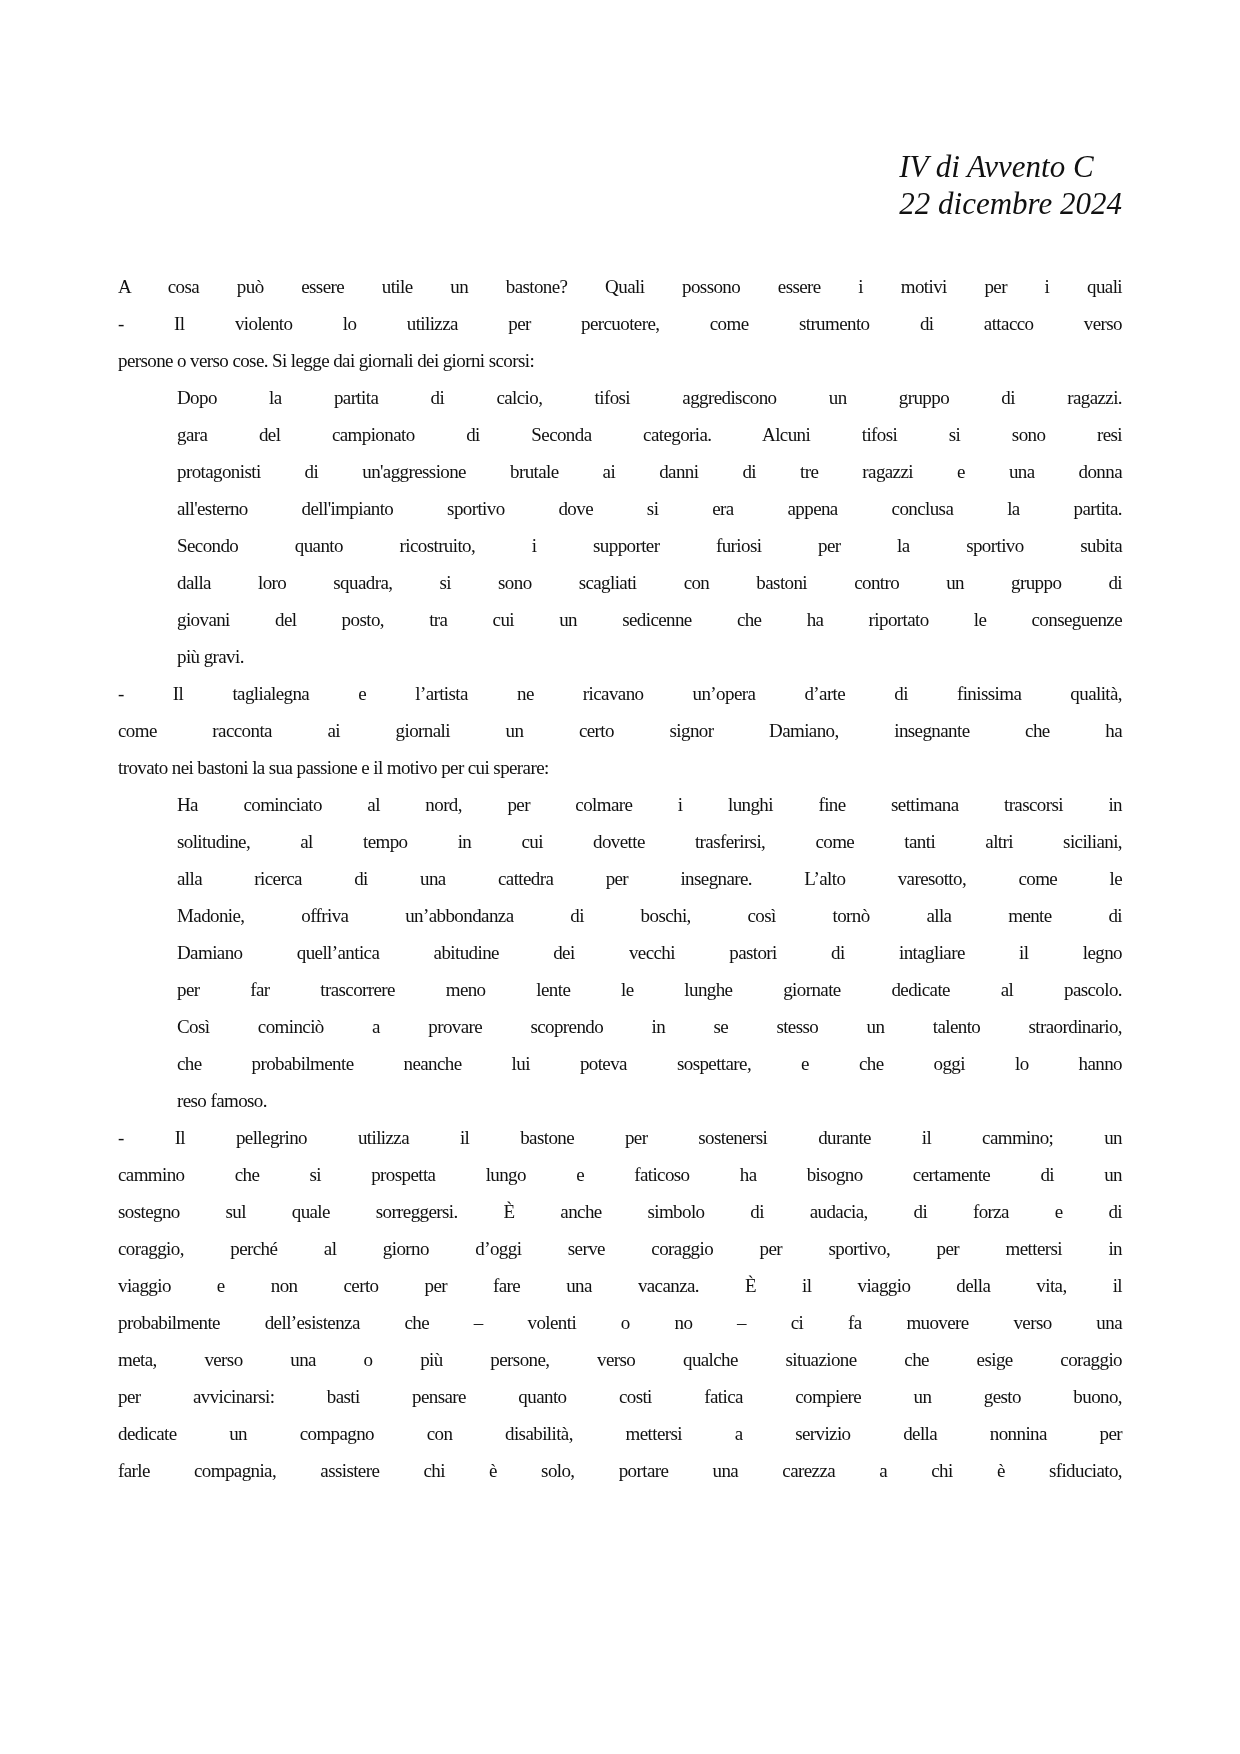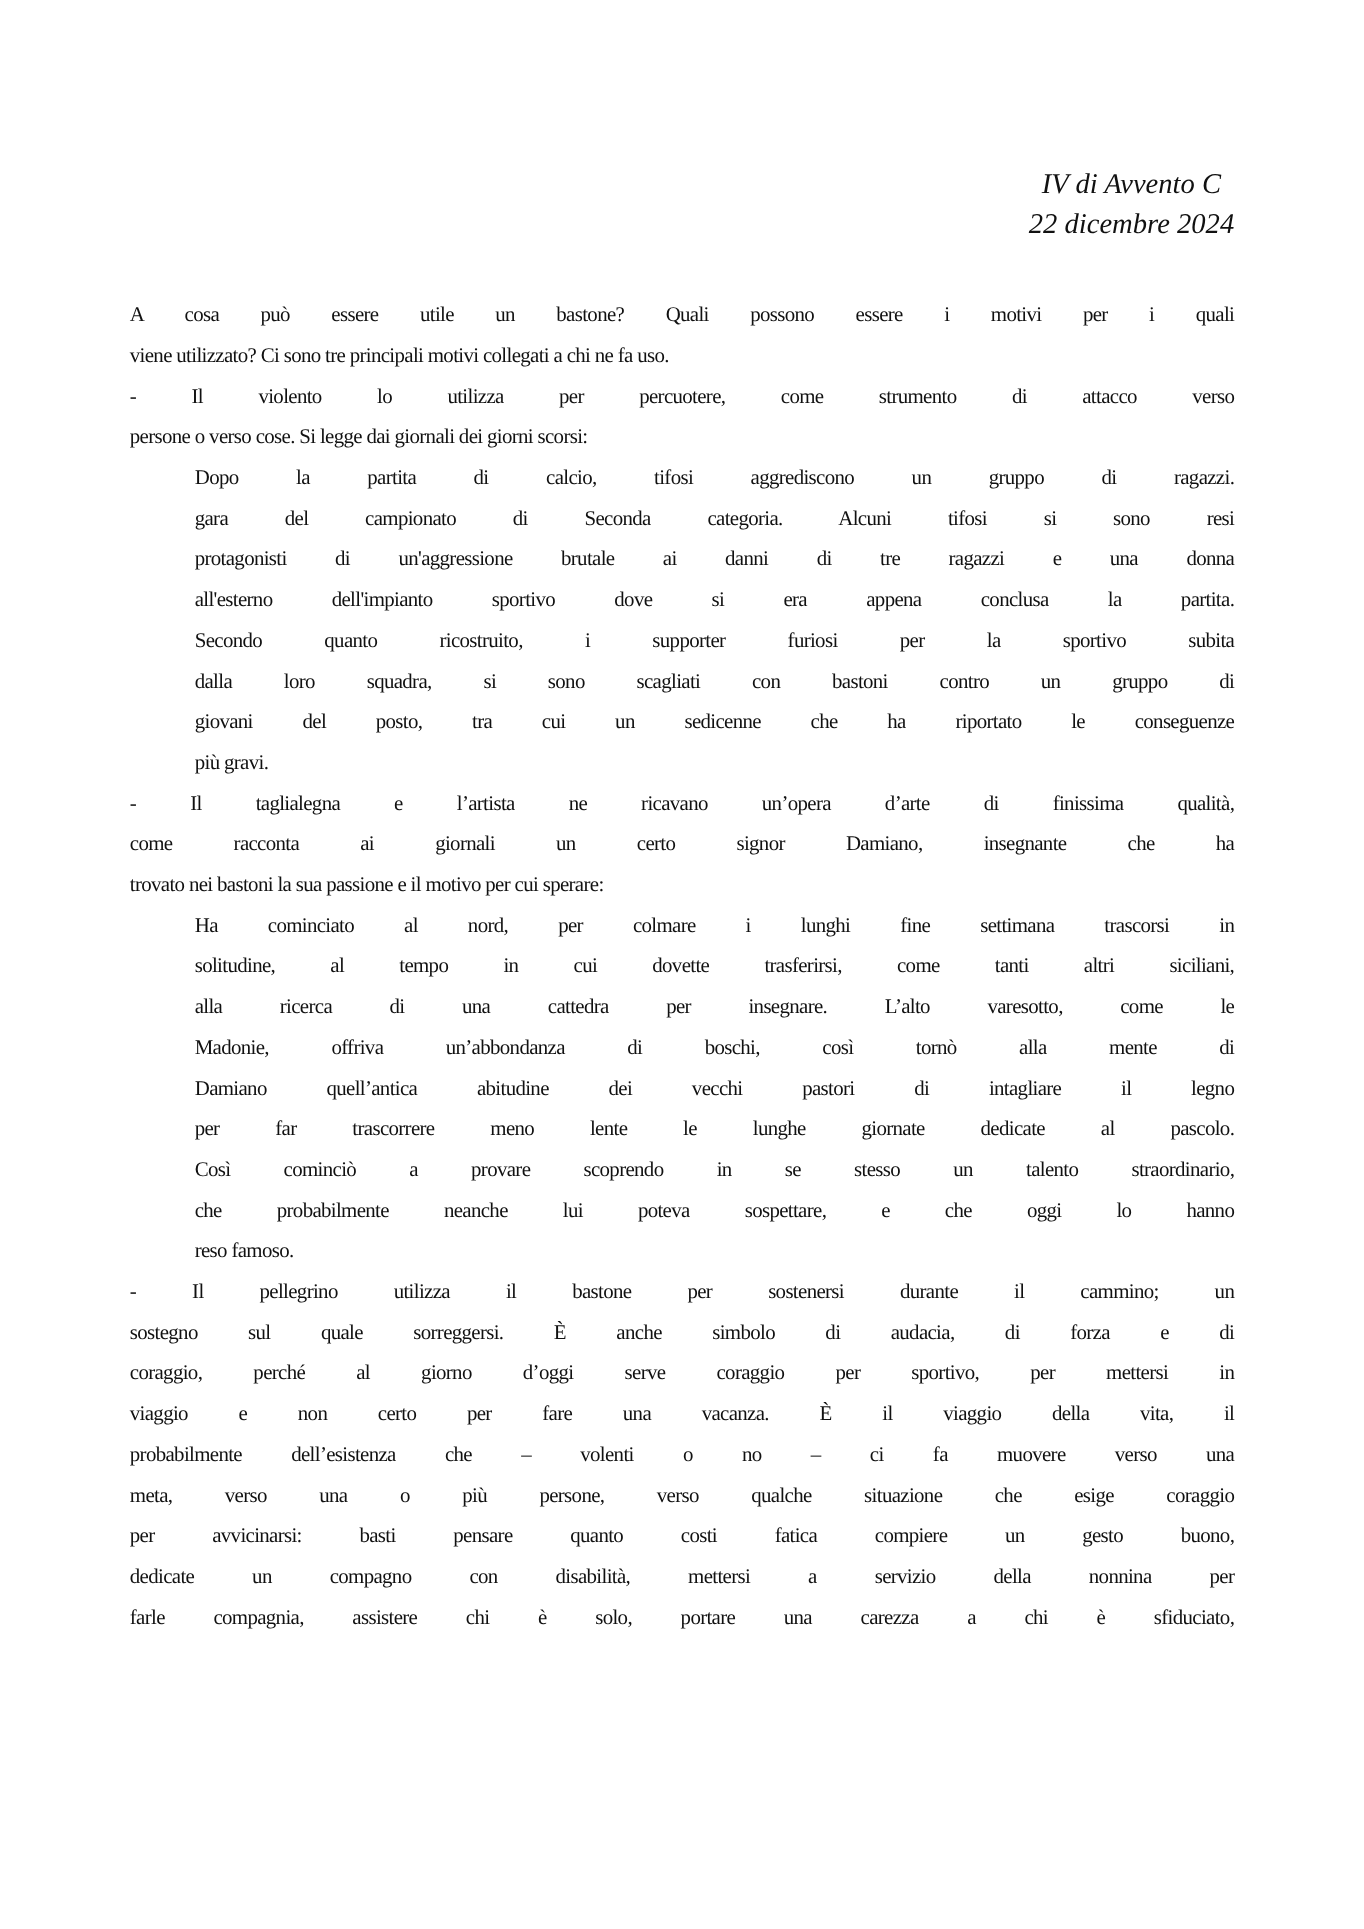--- a/index.html
+++ b/index.html
@@ -19,23 +19,23 @@
       position: absolute;
       left: 0; top: 0;
       width: 1240px;
       height: 1754px;
       background: #ffffff;
     }
     .header {
       position: absolute;
       right: 118px;
       top: 148px;
-      text-align: center;
+      text-align: left;
       font-style: italic;
-      font-size: 26px;
+      font-size: 31px;
       line-height: 37px;
     }
     .header div { white-space: nowrap; }
     .body {
       position: absolute;
       left: 118px;
       top: 268px;
       width: 1004px;
       font-size: 19px;
       line-height: 37px;
@@ -63,21 +63,20 @@
 
   <div class="header">
     <div>IV di Avvento C</div>
     <div>22 dicembre 2024</div>
   </div>
 
   <div class="body">
 
     <div>
       <span class="line">A cosa può essere utile un bastone? Quali possono essere i motivi per i quali</span>
-      <span class="line last">viene utilizzato? Ci sono tre principali motivi collegati a chi ne fa uso.</span>
     </div>
 
     <div>
       <span class="line">- Il violento lo utilizza per percuotere, come strumento di attacco verso</span>
       <span class="line last">persone o verso cose. Si legge dai giornali dei giorni scorsi:</span>
     </div>
 
     <div class="quote">
       <span class="line">Dopo la partita di calcio, tifosi aggrediscono un gruppo di ragazzi.</span>
       <span class="line">gara del campionato di Seconda categoria. Alcuni tifosi si sono resi</span>
@@ -102,20 +101,21 @@
       <span class="line">Madonie, offriva un’abbondanza di boschi, così tornò alla mente di</span>
       <span class="line">Damiano quell’antica abitudine dei vecchi pastori di intagliare il legno</span>
       <span class="line">per far trascorrere meno lente le lunghe giornate dedicate al pascolo.</span>
       <span class="line">Così cominciò a provare scoprendo in se stesso un talento straordinario,</span>
       <span class="line">che probabilmente neanche lui poteva sospettare, e che oggi lo hanno</span>
       <span class="line last">reso famoso.</span>
     </div>
 
     <div>
       <span class="line">- Il pellegrino utilizza il bastone per sostenersi durante il cammino; un</span>
+      <span class="line">cammino che si prospetta lungo e faticoso ha bisogno certamente di un</span>
       <span class="line">sostegno sul quale sorreggersi. È anche simbolo di audacia, di forza e di</span>
       <span class="line">coraggio, perché al giorno d’oggi serve coraggio per sportivo, per mettersi in</span>
       <span class="line">viaggio e non certo per fare una vacanza. È il viaggio della vita, il</span>
       <span class="line">probabilmente dell’esistenza che – volenti o no – ci fa muovere verso una</span>
       <span class="line">meta, verso una o più persone, verso qualche situazione che esige coraggio</span>
       <span class="line">per avvicinarsi: basti pensare quanto costi fatica compiere un gesto buono,</span>
       <span class="line">dedicate un compagno con disabilità, mettersi a servizio della nonnina per</span>
       <span class="line">farle compagnia, assistere chi è solo, portare una carezza a chi è sfiduciato,</span>
     </div>
 

